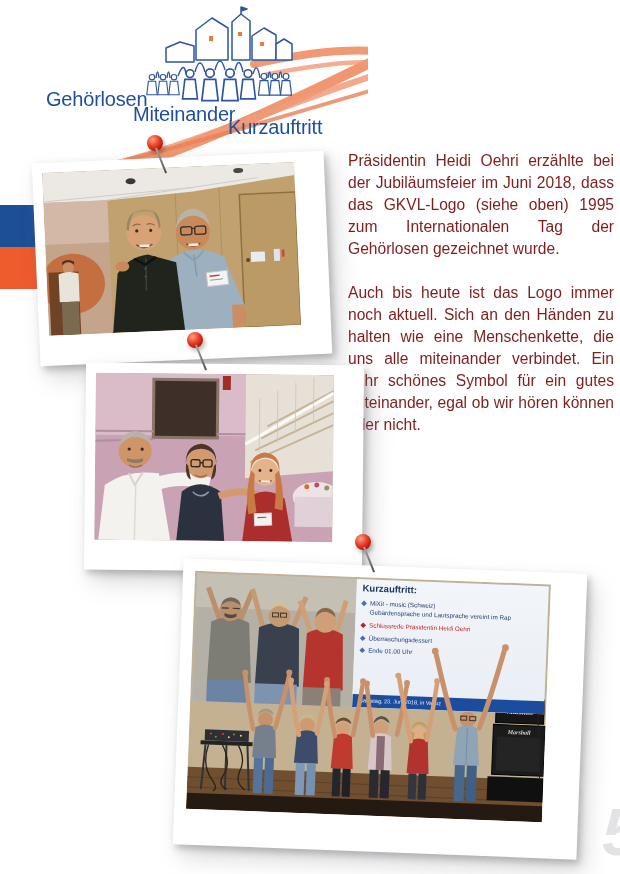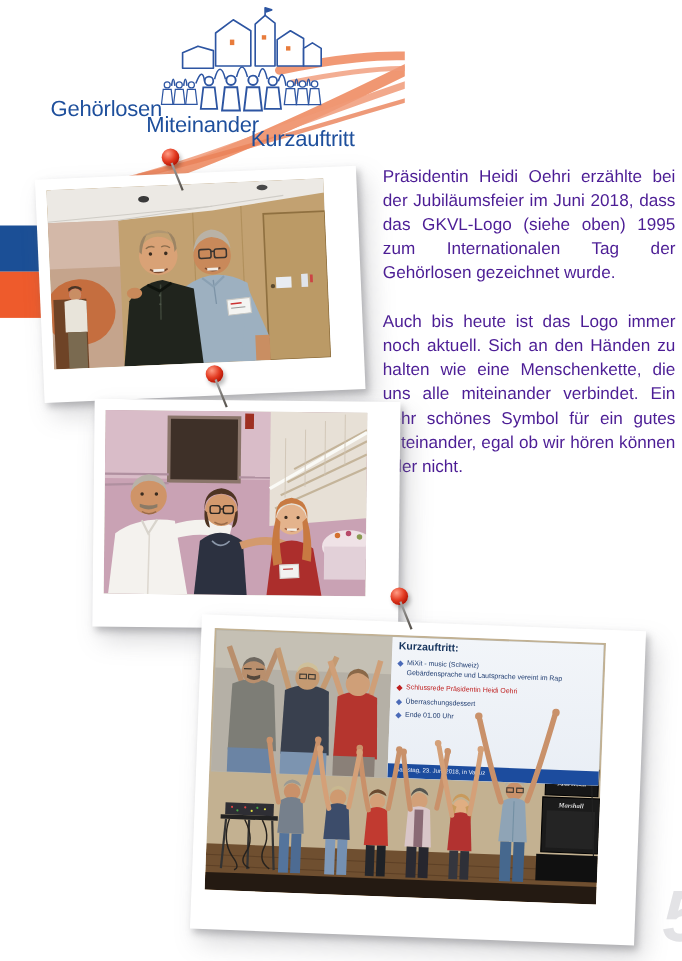--- a/index.html
+++ b/index.html
@@ -16,21 +16,21 @@
   .wm1{left:46px;top:88px;}
   .wm2{left:133px;top:103px;}
   .wm3{left:228px;top:116px;}
 
   
   .sq{position:absolute;left:0;width:43px;height:42px;}
   .sq-blue{top:205px;background:#1b4f96;}
   .sq-orange{top:247px;background:#ee5b2c;}
 
   
-  .article{position:absolute;left:348px;top:150px;width:266px;color:#4c1d95;}
+  .article{position:absolute;left:348px;top:150px;width:266px;color:#7f1d1d;}
   .article p{
     margin:0 0 22px 0;font-size:15.6px;line-height:22px;text-align:justify;
     hyphens:manual;
   }
 
   
   .polaroid{
     position:absolute;background:#fff;
     box-shadow:3px 4px 7px rgba(90,90,95,.35), 8px 12px 22px rgba(120,120,125,.28);
   }

